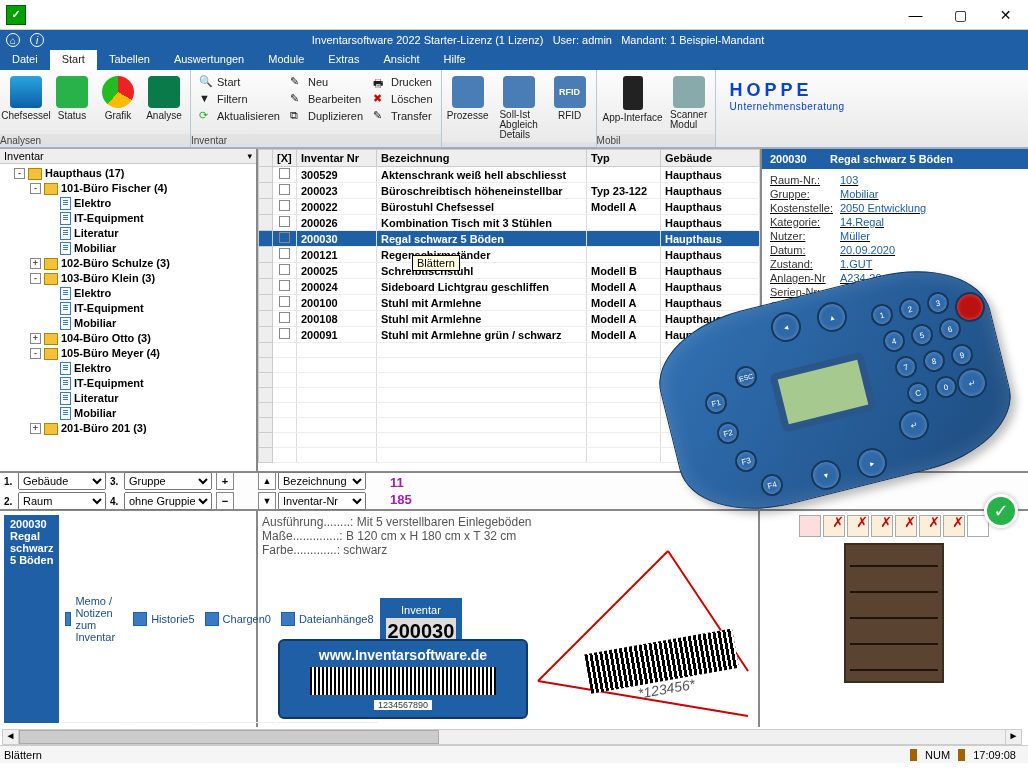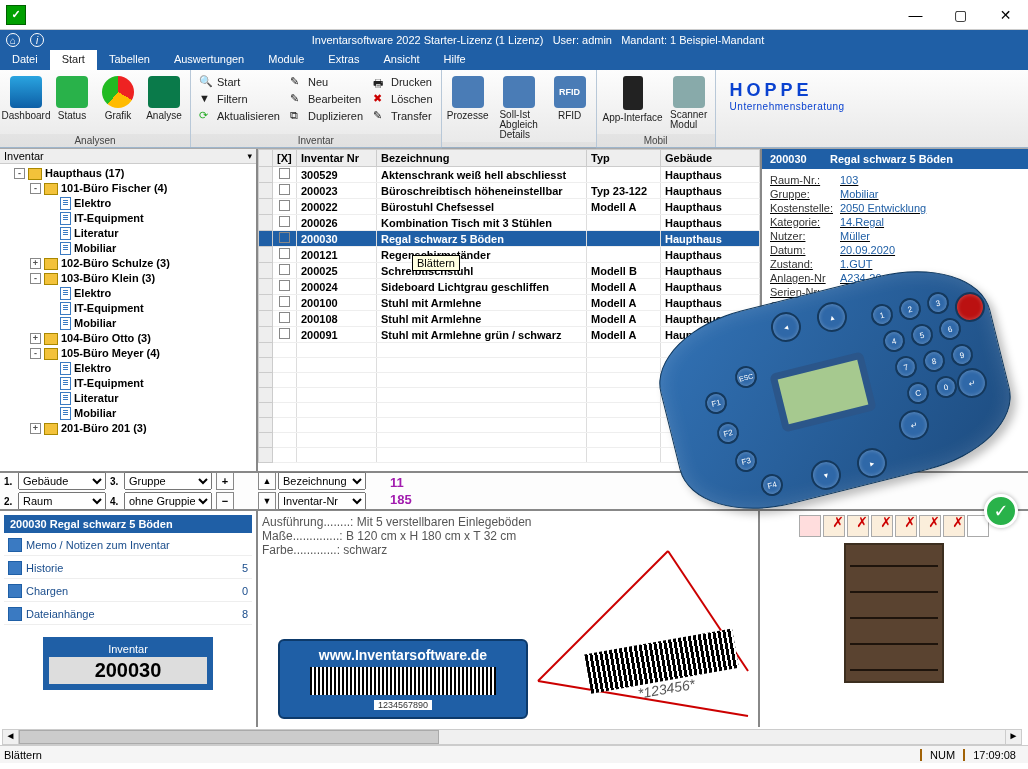--- a/index.html
+++ b/index.html
@@ -18,21 +18,21 @@
 
 
 .menubar { height: 20px; background: #1f5fa6; display: flex; }
 .menubar .menu-item { padding: 3px 12px; color: #fff; font-size: 11px; }
 .menubar .menu-item.active { background: #fff; color: #222; }
 
 
 .ribbon { height: 78px; background: linear-gradient(#fdfdfd,#e8e8e8); border-bottom: 1px solid #9db5cc; display: flex; }
 .ribbon-group { border-right: 1px solid #b8c8d8; display: flex; flex-direction: column; }
 .ribbon-group-body { flex: 1; display: flex; align-items: flex-start; padding: 2px 4px; gap: 2px; }
-.ribbon-group-label { text-align: center; font-size: 10px; color: #444; padding: 1px 0; background: rgba(0,0,0,0.03); }
+.ribbon-group-label { text-align: left; font-size: 10px; color: #444; padding: 1px 0; background: rgba(0,0,0,0.03); }
 .ribbon-big-btn { width: 44px; display: flex; flex-direction: column; align-items: center; gap: 2px; padding-top: 4px; }
 .ribbon-big-btn .ico { width: 32px; height: 32px; border-radius: 4px; }
 .ribbon-big-btn .lbl { font-size: 10px; color: #222; }
 .ribbon-col { display: flex; flex-direction: column; gap: 1px; padding-top: 2px; }
 .ribbon-small { display: flex; align-items: center; gap: 4px; padding: 1px 4px; font-size: 11px; color: #222; }
 .ribbon-small .ico { width: 14px; height: 14px; }
 .logo-hoppe { padding: 10px 14px; font-family: Arial; }
 .logo-hoppe .big { color: #0a42d0; font-weight: 900; letter-spacing: 4px; font-size: 18px; }
 .logo-hoppe .small { color: #0a42d0; font-size: 10px; letter-spacing: 0.5px; }
 
@@ -81,21 +81,21 @@
 .filter-row .num { width: 12px; font-size: 10px; font-weight: bold; }
 .filter-row select { font-size: 11px; height: 18px; width: 88px; }
 .filter-row .plusminus { width: 18px; height: 18px; border: 1px solid #888; text-align: center; line-height: 16px; font-weight: bold; }
 .filter-row .sep { width: 16px; }
 .filter-row .blue-num { color: #a21caf; font-weight: bold; font-size: 13px; }
 .filter-row .col { display:flex; flex-direction:column; gap:2px; }
 .filter-row .row { display:flex; gap:2px; align-items:center; }
 
 
 .bottom { display: flex; height: 216px; background: #fff; }
-.bottom-left { width: 258px; border-right: 2px solid #888; padding: 4px; display: flex; flex-direction: column; gap: 2px; }
+.bottom-left { width: 258px; border-right: 2px solid #888; padding: 4px; display: flex; gap: 2px; }
 .panel-title { background: #1f5fa6; color: #fff; padding: 3px 6px; font-size: 11px; font-weight: bold; }
 .panel-link { display: flex; align-items: center; padding: 3px 4px; font-size: 11px; color: #1a4d8c; border-bottom: 1px solid #eee; }
 .panel-link .ico { width: 14px; height: 14px; background: #3a7ac2; margin-right: 4px; border: 1px solid #1f5fa6; }
 .panel-link .cnt { margin-left: auto; }
 .inv-badge { margin-top: 10px; align-self: center; width: 170px; background: #1f5fa6; padding: 6px; text-align: center; }
 .inv-badge .t { color: #fff; font-size: 11px; }
 .inv-badge .n { background: #ddd; font-size: 20px; font-weight: bold; padding: 2px; margin-top: 2px; }
 
 .bottom-mid { flex: 1; padding: 4px; position: relative; font-family: 'Courier New', monospace; font-size: 12px; color: #555; border-right: 2px solid #888; }
 .bottom-mid .mono-row { white-space: pre; }
@@ -119,21 +119,21 @@
 
 .scanner-device { position: absolute; top: 290px; left: 665px; width: 370px; height: 260px; z-index: 40; pointer-events: none; }
 .scanner-body { position: absolute; width: 340px; height: 200px; background: linear-gradient(135deg,#3272b5,#1d4c80); border-radius: 100px / 60px; transform: rotate(-14deg); box-shadow: 4px 6px 8px rgba(0,0,0,0.25), inset 0 0 20px rgba(255,255,255,0.15); border: 1px solid #0d355a; }
 .scanner-screen { position: absolute; left: 110px; top: 72px; width: 96px; height: 60px; background: #a6c98f; border: 7px solid #2b568a; border-radius: 6px; transform: rotate(-14deg); }
 .scanner-btn { position: absolute; width: 22px; height: 22px; background: #2f68a8; border: 2px solid #14385c; border-radius: 50%; color: #fff; font-size: 8px; display: flex; align-items: center; justify-content: center; transform: rotate(-14deg); box-shadow: inset 0 0 4px rgba(255,255,255,.3); }
 .scanner-btn.big { width: 30px; height: 30px; }
 .scanner-btn.red { background: #b11; }
 
 
 .statusbar { position: absolute; bottom: 6px; left: 0; right: 0; height: 18px; border-top: 1px solid #ccc; display: flex; align-items: center; font-size: 11px; padding: 0 4px; background: #f5f5f5; }
-.statusbar .seg { border-left: 2px solid #a16207; padding: 0 8px; }
+.statusbar .seg { border-left: 7px solid #a16207; padding: 0 8px; }
 .statusbar .spacer { flex: 1; }
 .bottom-scroll { position:absolute; bottom:24px; left:2px; right:6px; height:16px; background:#f0f0f0; border:1px solid #ccc; display:flex; }
 .bottom-scroll .arrow { width:16px; text-align:center; border-right:1px solid #ccc; font-size:10px; }
 .bottom-scroll .arrow:last-child { border-left:1px solid #ccc; border-right:none; }
 .bottom-scroll .track { flex:1; position:relative; }
 .bottom-scroll .thumb-s { position:absolute; left:0; width:420px; top:0; bottom:0; background:#ccc; border:1px solid #aaa; }
 .green-check { position:absolute; right:10px; top:494px; width:34px; height:34px; border-radius:50%; background:#29b24a; border:3px solid #fff; box-shadow:0 0 4px rgba(0,0,0,.3); z-index:45; display:flex; align-items:center; justify-content:center; color:#fff; font-size:18px; }
 </style>
 </head>
 <body>
@@ -164,21 +164,21 @@
   <div class="menu-item">Extras</div>
   <div class="menu-item">Ansicht</div>
   <div class="menu-item">Hilfe</div>
 </div>
 
 <div class="ribbon">
   <div class="ribbon-group">
     <div class="ribbon-group-body">
       <div class="ribbon-big-btn">
           <div class="ico" style="background:linear-gradient(#2aa4e0,#0d5fa6)"></div>
-          <div class="lbl">Dashboard</div>
+          <div class="lbl">Chefsessel</div>
         </div>
       <div class="ribbon-big-btn">
           <div class="ico" style="background:#29b24a"></div>
           <div class="lbl">Status</div>
         </div>
       <div class="ribbon-big-btn">
           <div class="ico" style="background:conic-gradient(#e22 0 120deg,#fb0 120deg 220deg,#2b2 220deg 360deg);border-radius:50%"></div>
           <div class="lbl">Grafik</div>
         </div>
       <div class="ribbon-big-btn">

